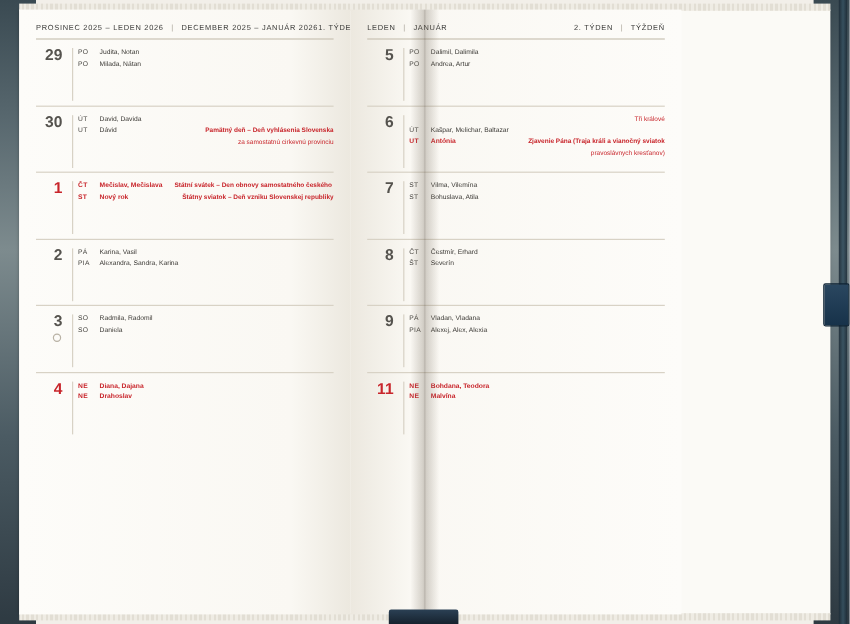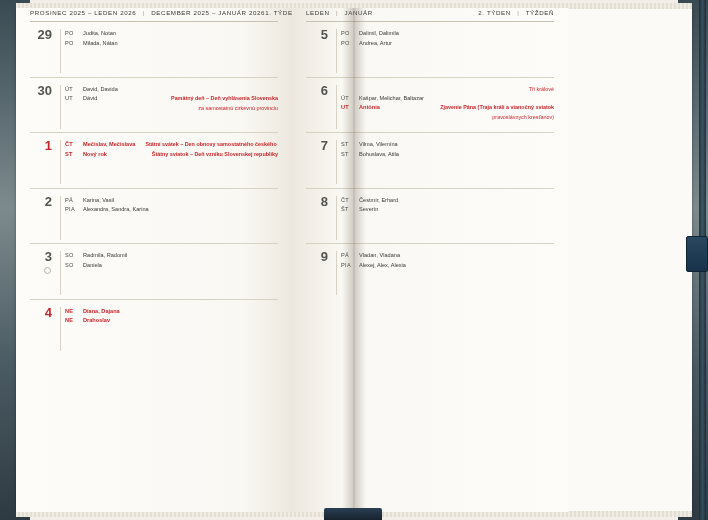--- a/index.html
+++ b/index.html
@@ -75,21 +75,21 @@
     position: absolute;
     inset: 0;
     display: flex;
   }
 
   .page {
     position: relative;
     width: 276px;
     height: 504px;
     box-sizing: border-box;
-    padding: 1px 14px 10px 14px;
+    padding: 12px 14px 10px 14px;
     background: #fbfaf6;
   }
   .page.left {
     background: linear-gradient(90deg, #fdfcf9 0%, #faf8f3 82%, #ece8df 100%);
   }
   .page.right {
     background: linear-gradient(90deg, #ece8df 0%, #faf8f3 18%, #fdfcf9 100%);
   }
 
   
@@ -447,20 +447,35 @@
                   <span class="names">Vladan, Vladana</span>
                   <span class="note bold"></span>
                 </div>
                 <div class="namerow">
                   <span class="dow">PIA</span>
                   <span class="names">Alexej, Alex, Alexia</span>
                   <span class="note bold"></span>
                 </div>
               </div>
             </div>
+            <div class="day-row">
+              <div class="daynum red">11<span class="moon hidden"></span></div>
+              <div class="day-body">
+                <div class="namerow">
+                  <span class="dow red">NE</span>
+                  <span class="names red">Bohdana, Teodora</span>
+                  <span class="note bold"></span>
+                </div>
+                <div class="namerow">
+                  <span class="dow red">NE</span>
+                  <span class="names red">Malvína</span>
+                  <span class="note bold"></span>
+                </div>
+              </div>
+            </div>
           </div>
       </div>
     </div>
 
     <div class="gutter"></div>
   </div>
 
   <div class="elastic"></div>
   <div class="ribbon"></div>
   <div class="bottom-clip"></div>

